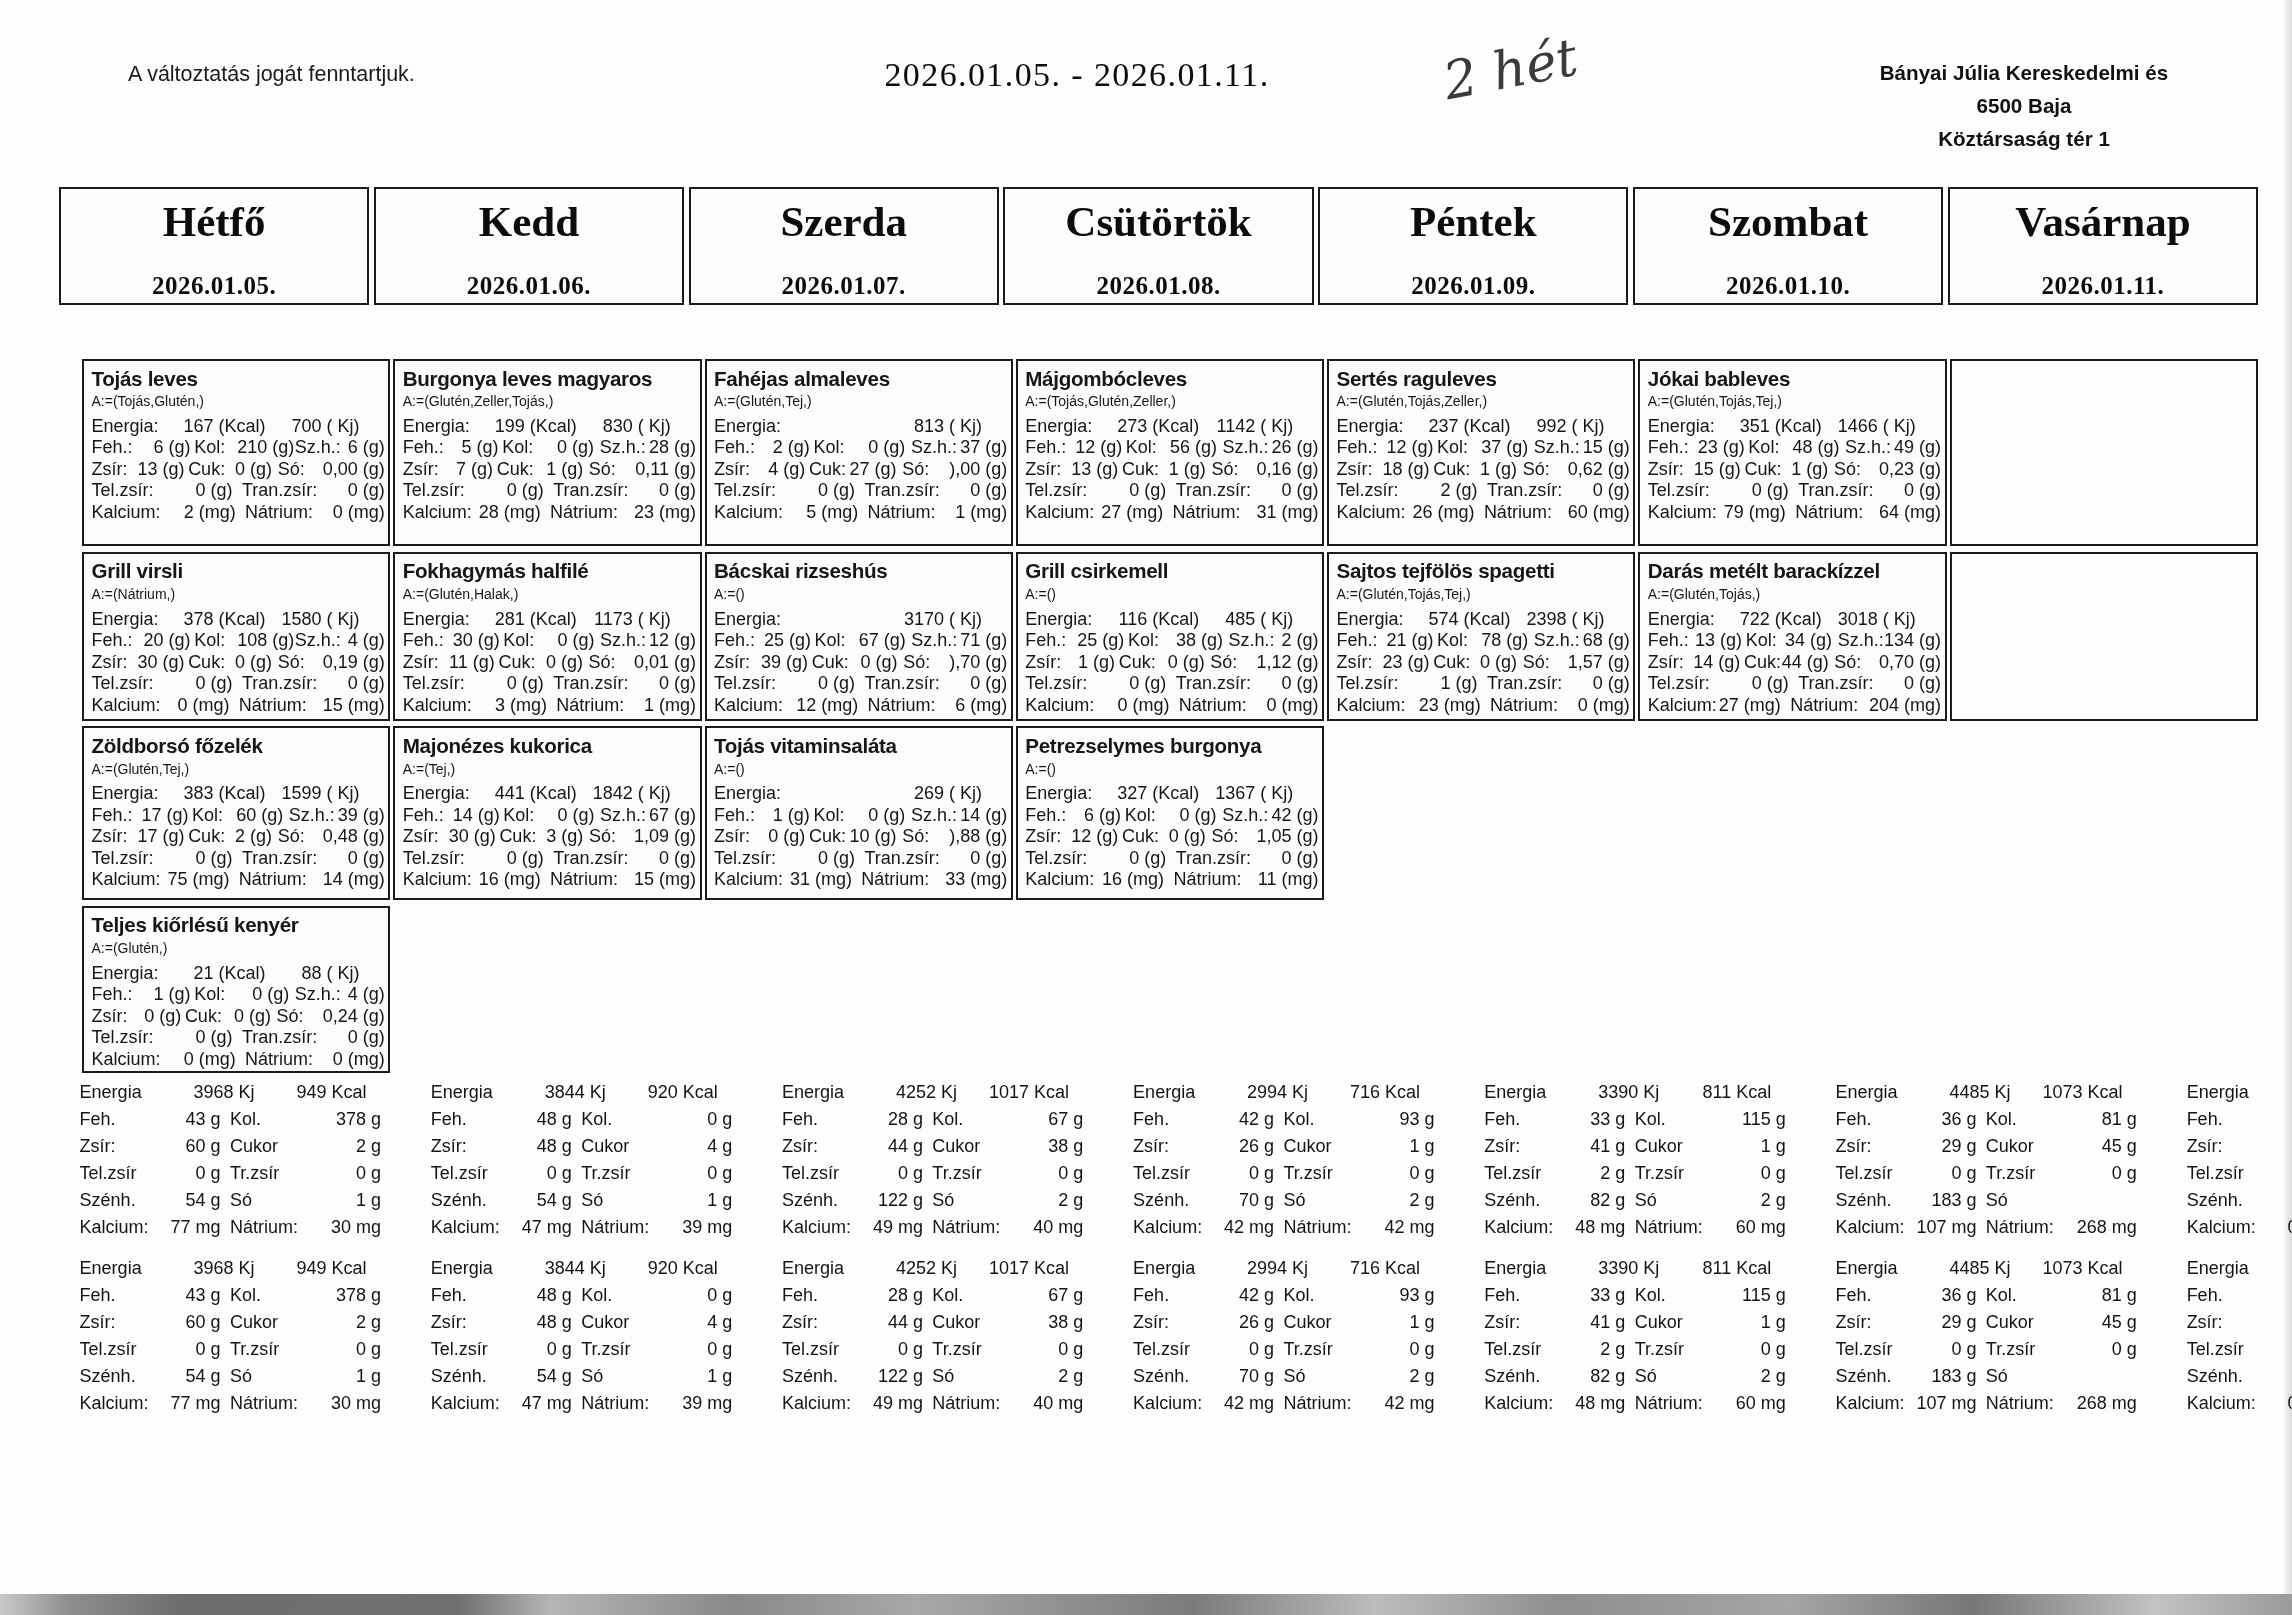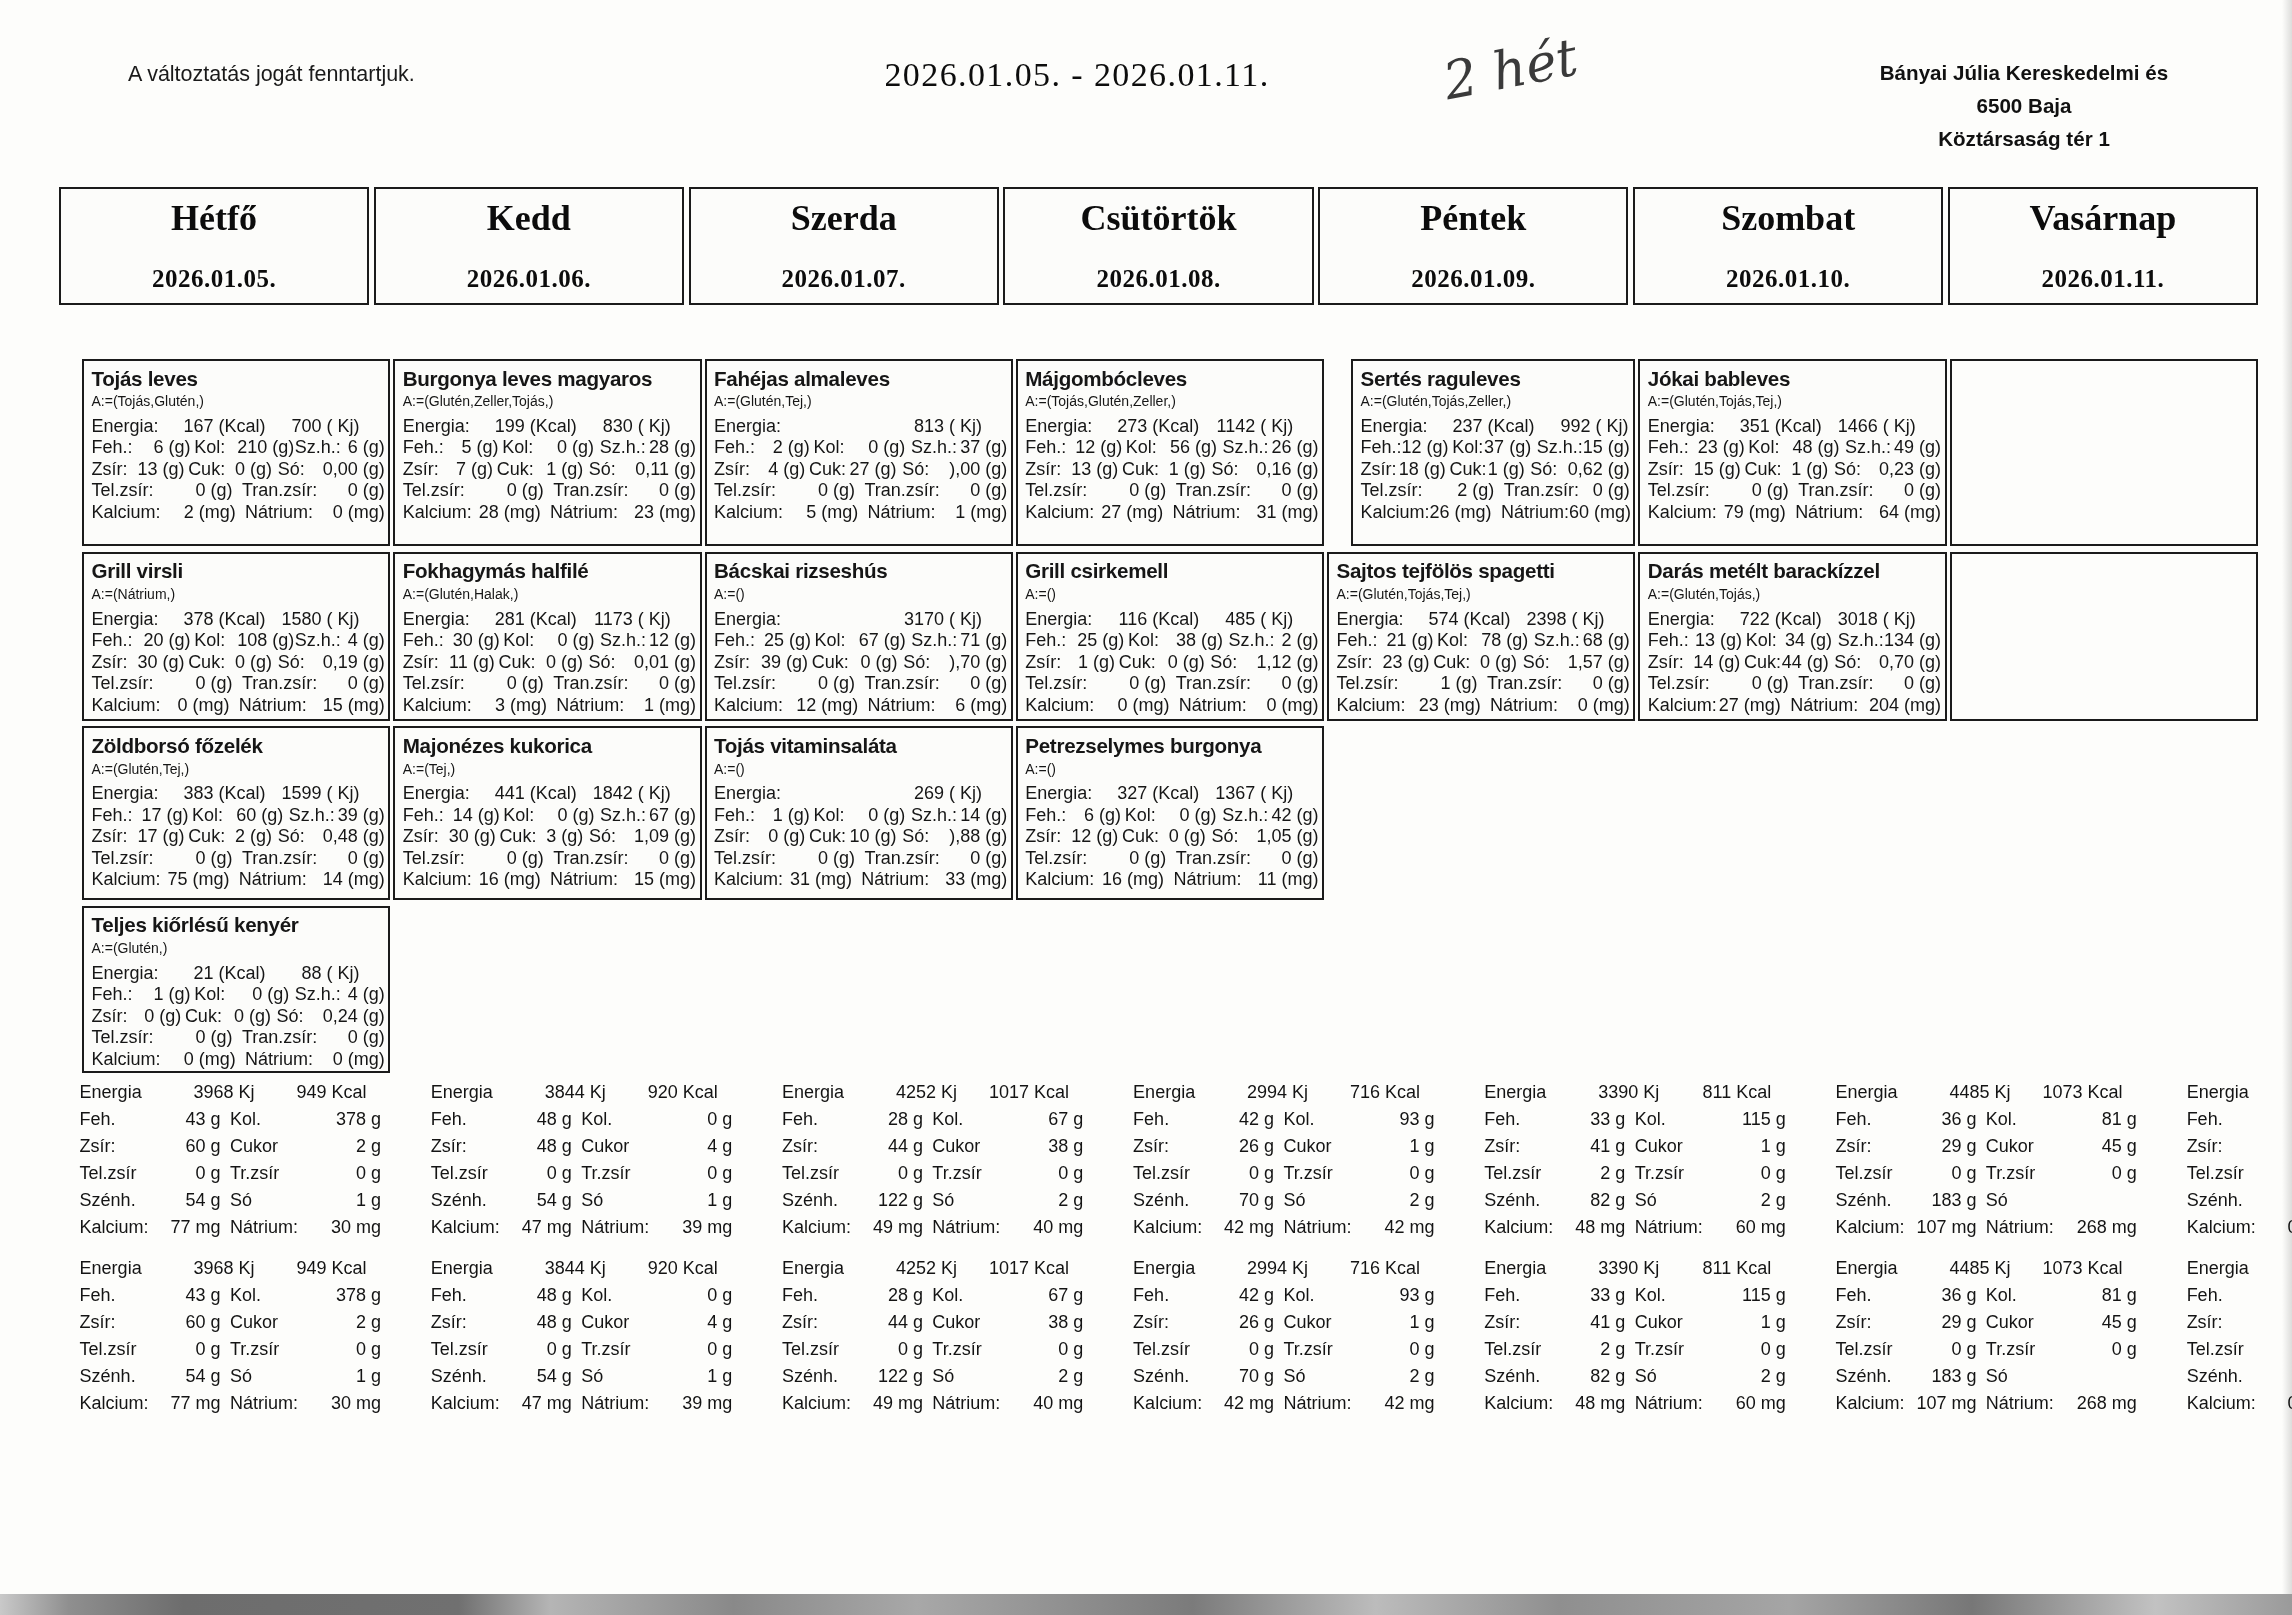--- a/index.html
+++ b/index.html
@@ -19,21 +19,21 @@
   .date-range { font-size:34px; margin-top:9.4px; letter-spacing:1.4px; }
   .handwritten { position:absolute; left:1443px; top:39px; font-family:"DejaVu Serif", serif;
                  font-style:italic; font-size:52px; transform:rotate(-11deg); color:#3a3a3a; }
   .org { position:absolute; left:1827px; top:56px; width:394px; text-align:center;
          font-size:20.6px; font-weight:bold; line-height:33px; color:#111; }
 
   
   .day-row { position:absolute; left:59px; top:187px; width:2199px; height:118px; display:flex; gap:4.7px; }
   .day-cell { flex:1; border:2.8px solid #1b1b1b; background:#fcfcfa; text-align:center;
               font-family:"Liberation Serif", serif; font-weight:bold; color:#0c0c0c; }
-  .day-name { font-size:36px; margin-top:8.4px; }
+  .day-name { font-size:43px; margin-top:8.4px; }
   .day-date { font-size:25px; margin-top:26px; letter-spacing:0.5px; }
 
   
   .cards { position:absolute; left:82px; top:359px; width:2176px; display:grid;
            grid-template-columns:repeat(7,1fr);
            grid-template-rows:187px 169px 174px 167px;
            column-gap:2.8px; row-gap:5.6px; }
   .card { border:2.8px solid #1b1b1b; background:#fcfcfa; padding:5.6px 3.7px 1.9px 7.5px; overflow:hidden; }
   .card.empty { background:transparent; }
   .card-name { font-size:20.6px; font-weight:bold; letter-spacing:-0.3px; }
@@ -620,21 +620,21 @@
             <span class="nv w-tv2">0 (g)</span>
           </div>
           <div class="nr">
             <span class="nl w-kl1">Kalcium:</span>
             <span class="nv w-kv1">16 (mg)</span>
             <span class="nl w-kl2">Nátrium:</span>
             <span class="nv w-kv2">11 (mg)</span>
           </div>
         </div>
       </div>
-      <div class="card" style="grid-area: 1 / 5; margin-left: 24px;">
+      <div class="card" style="grid-area: 1 / 5;">
         <div class="card-name">Sertés raguleves</div>
         <div class="card-allerg">A:=(Glutén,Tojás,Zeller,)</div>
         <div class="nut">
           <div class="nr">
             <span class="nl w-el">Energia:</span>
             <span class="nv w-ekcal">237 (Kcal)</span>
             <span class="nv w-ekj">992 ( Kj)</span>
           </div>
           <div class="nr">
             <span class="nl w-l1">Feh.:</span>

